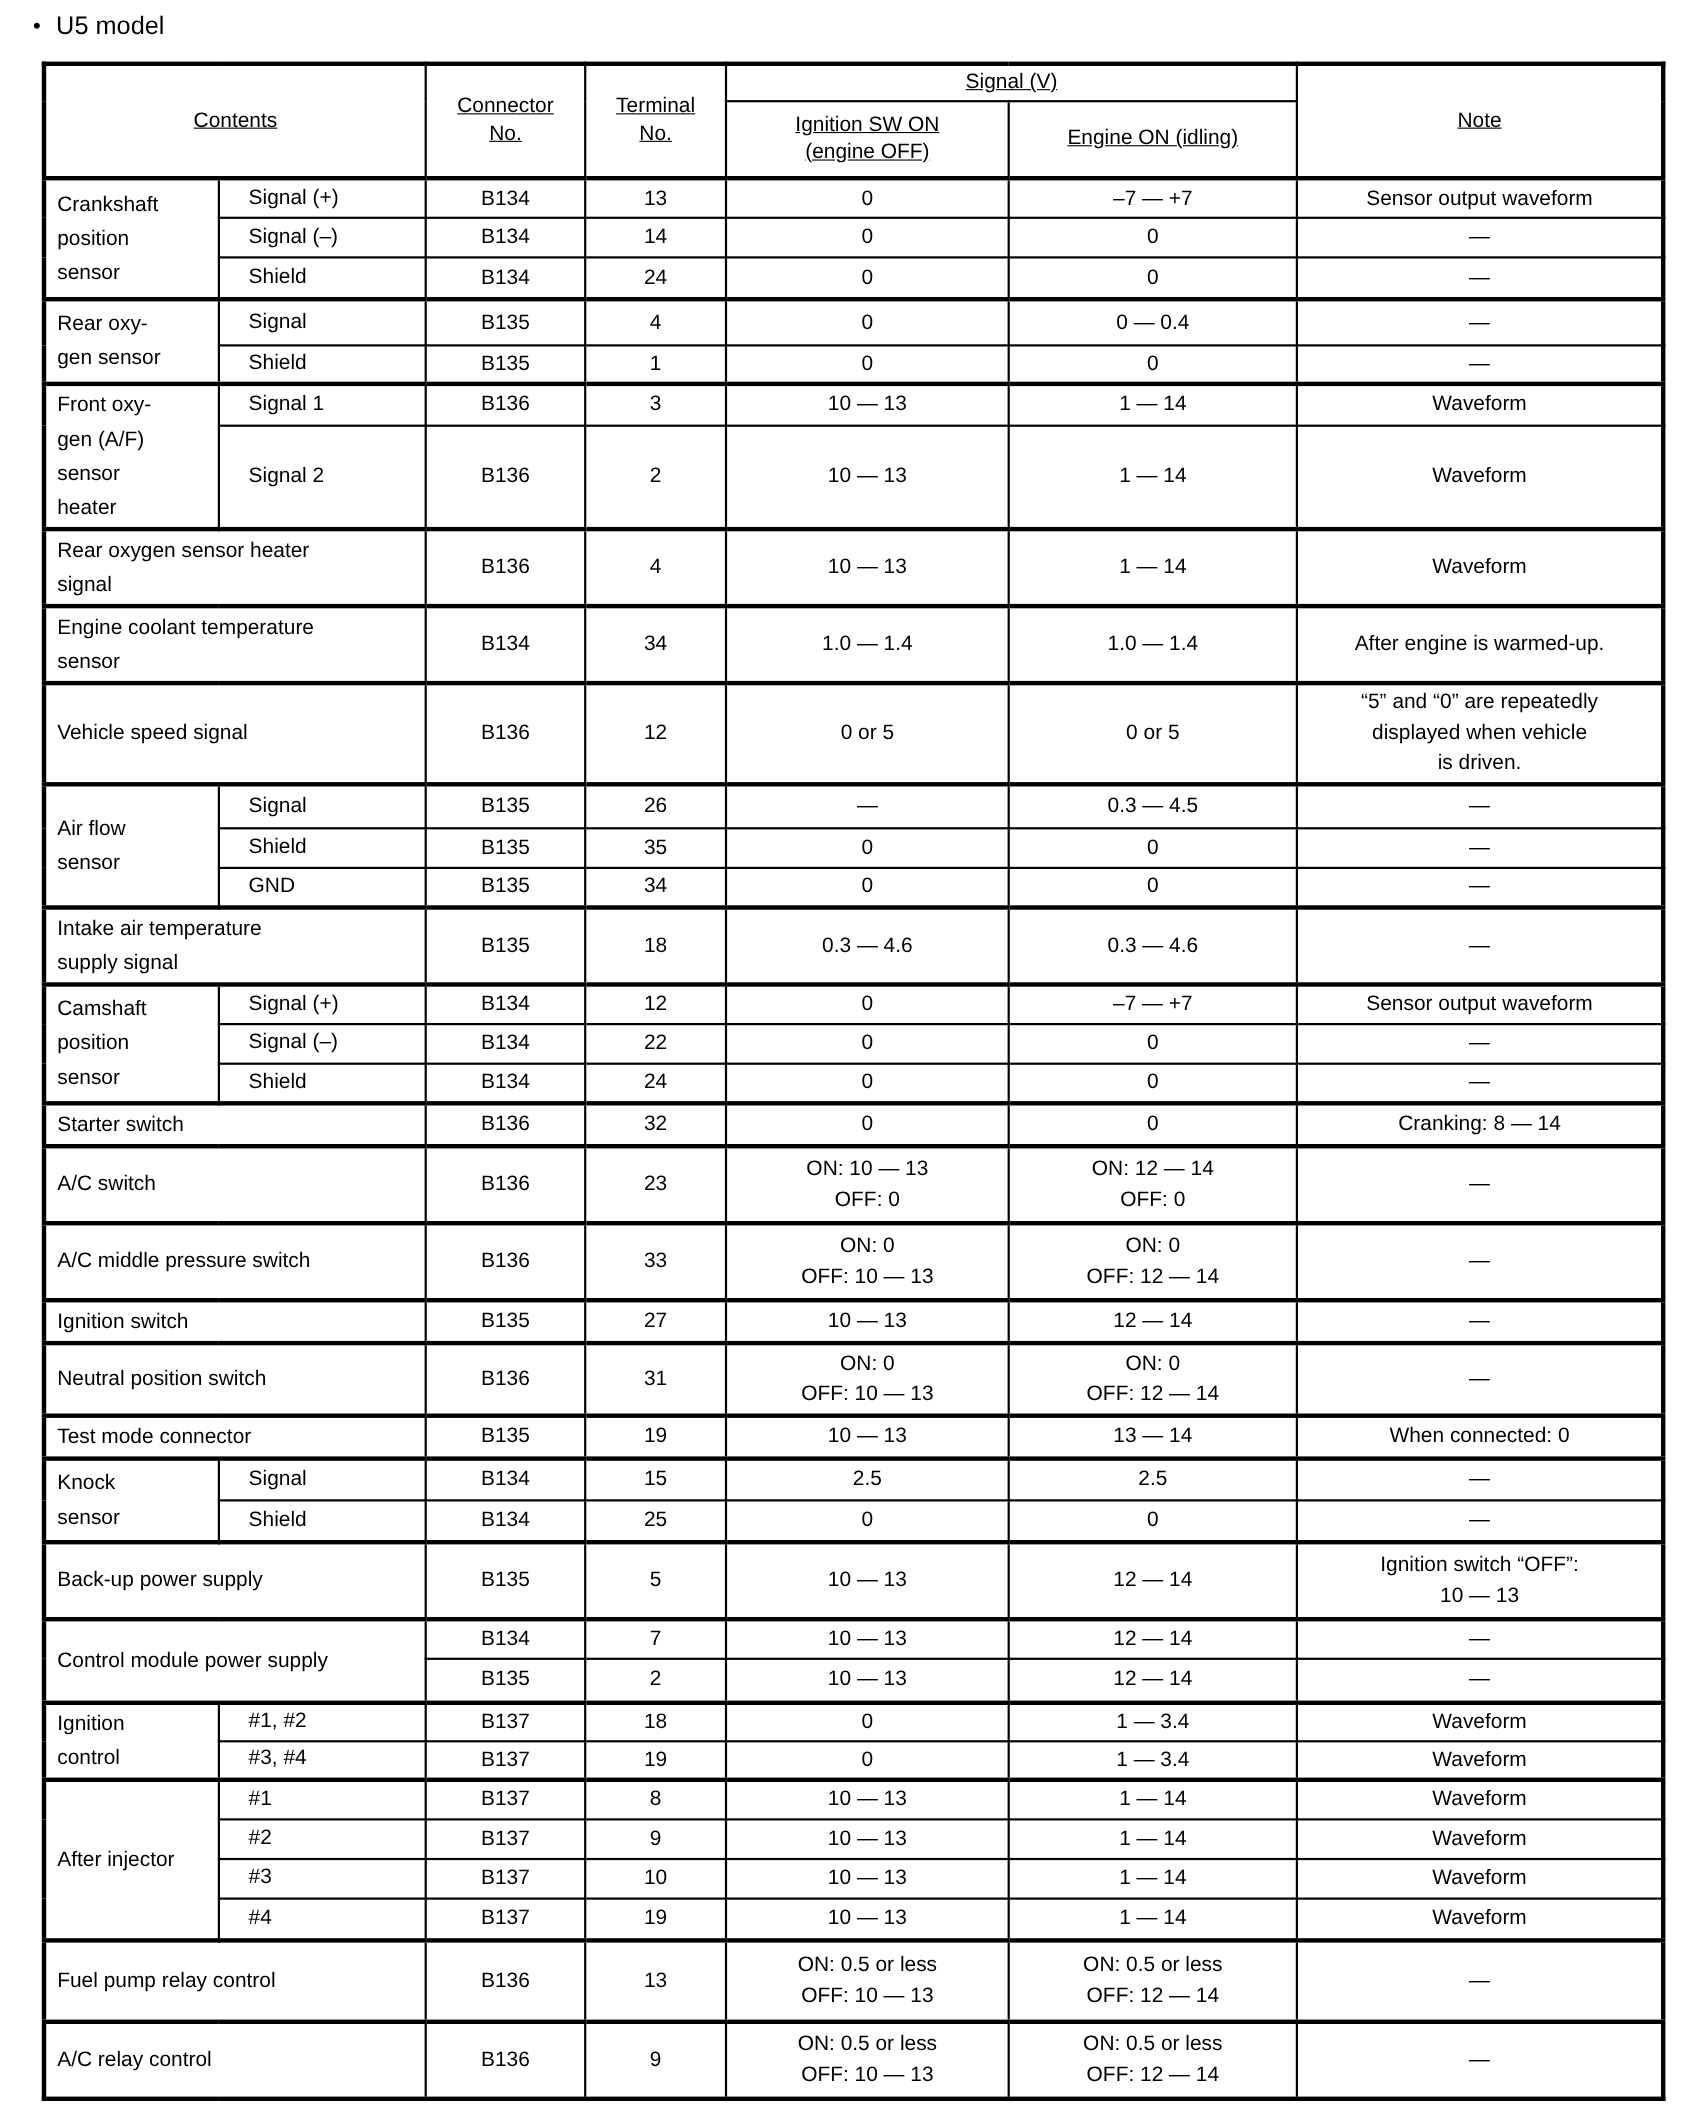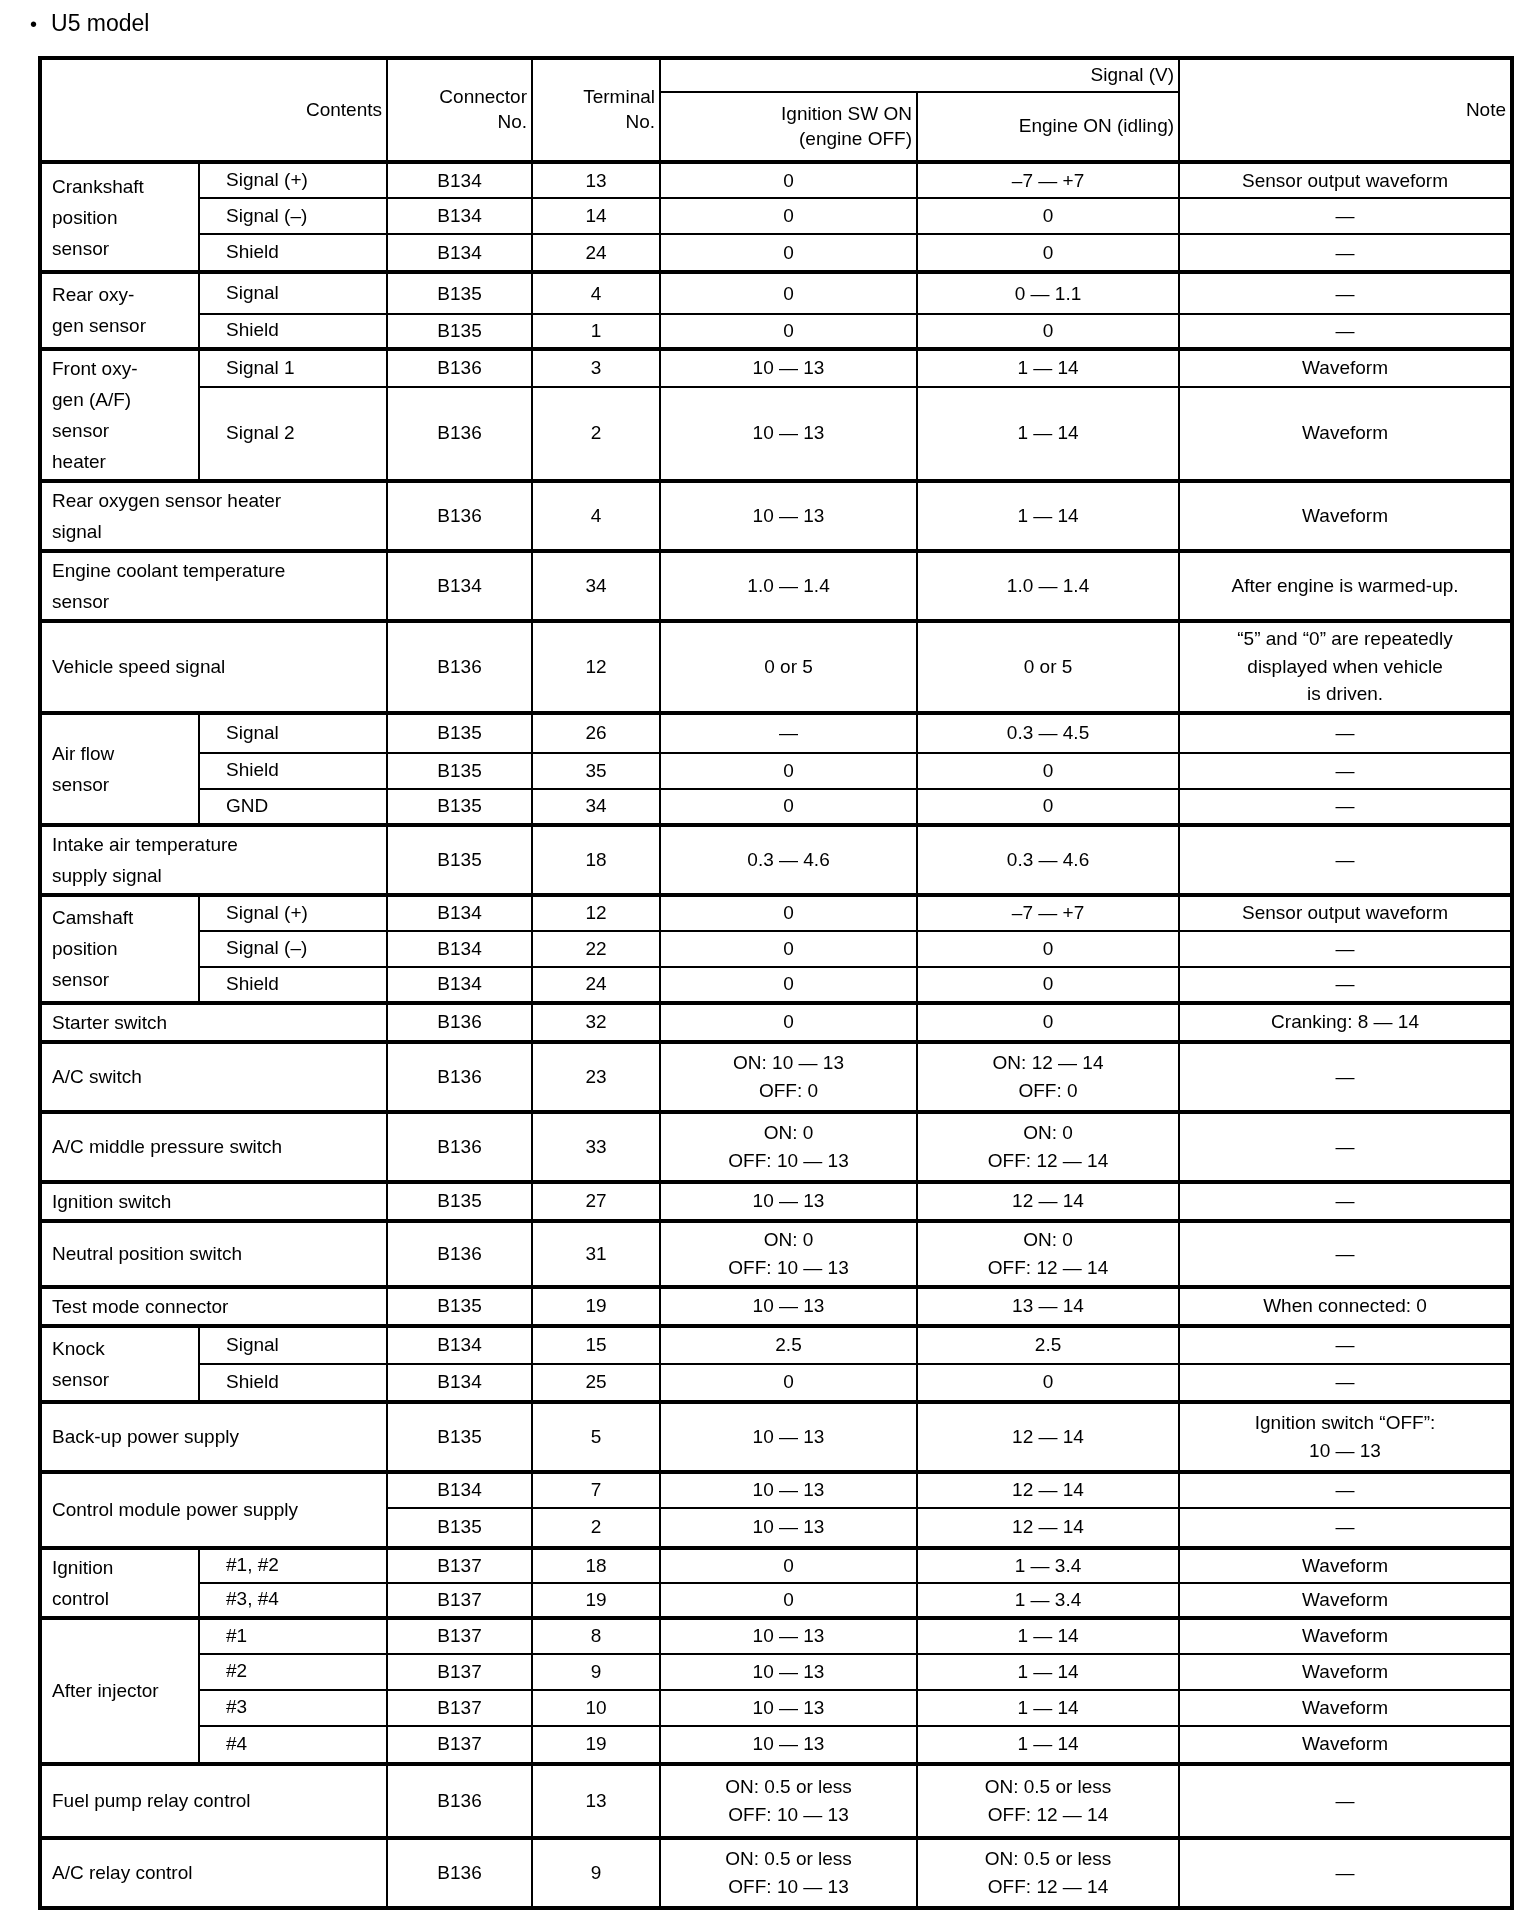--- a/index.html
+++ b/index.html
@@ -4,21 +4,21 @@
 <style>
   html,body{margin:0;padding:0;background:#fff;}
   body{width:1536px;height:1930px;position:relative;font-family:"Liberation Sans",sans-serif;color:#000;}
   .sheet{position:absolute;inset:0;background:#fff;}
   .title-row{position:absolute;left:30px;top:10px;display:flex;align-items:center;gap:14px;font-size:23px;}
   .bullet{font-size:20px;line-height:1;}
   table.sig{position:absolute;left:38px;top:56px;width:1472px;border-collapse:collapse;table-layout:fixed;
     border:4px solid #000;}
   th,td{border:2px solid #000;font-size:19px;vertical-align:middle;white-space:pre-line;
     padding:2px 4px;overflow:hidden;}
-  th{font-weight:normal;text-align:right;line-height:1.3;}
+  th{font-weight:normal;text-align:center;line-height:1.3;text-decoration:underline;}
   td.c{text-align:center;line-height:1.45;}
   td.lbl{text-align:left;padding-left:10px;line-height:31px;}
   td.sub{text-align:left;padding-left:26px;line-height:1.3;}
   tr.gs th, tr.gs td{border-top:4px solid #000;}
   tr.h32{height:32px}tr.h34{height:34px}tr.h36{height:36px}tr.h38{height:38px}
   tr.h40{height:40px}tr.h42{height:42px}tr.h66{height:66px}tr.h68{height:68px}
   tr.h70{height:70px}tr.h74{height:74px}tr.h88{height:88px}tr.h92{height:92px}
 </style>
 </head>
 <body>
@@ -85,21 +85,21 @@
       <td class="c">—</td>
     </tr>
 
     <tr class="gs h42">
       <td class="lbl" rowspan="2">Rear oxy-
 gen sensor</td>
       <td class="sub">Signal</td>
       <td class="c">B135</td>
       <td class="c">4</td>
       <td class="c">0</td>
-      <td class="c">0 — 1.1</td>
+      <td class="c">0 — 0.4</td>
       <td class="c">—</td>
     </tr>
     <tr class="h34">
       <td class="sub">Shield</td>
       <td class="c">B135</td>
       <td class="c">1</td>
       <td class="c">0</td>
       <td class="c">0</td>
       <td class="c">—</td>
     </tr>

